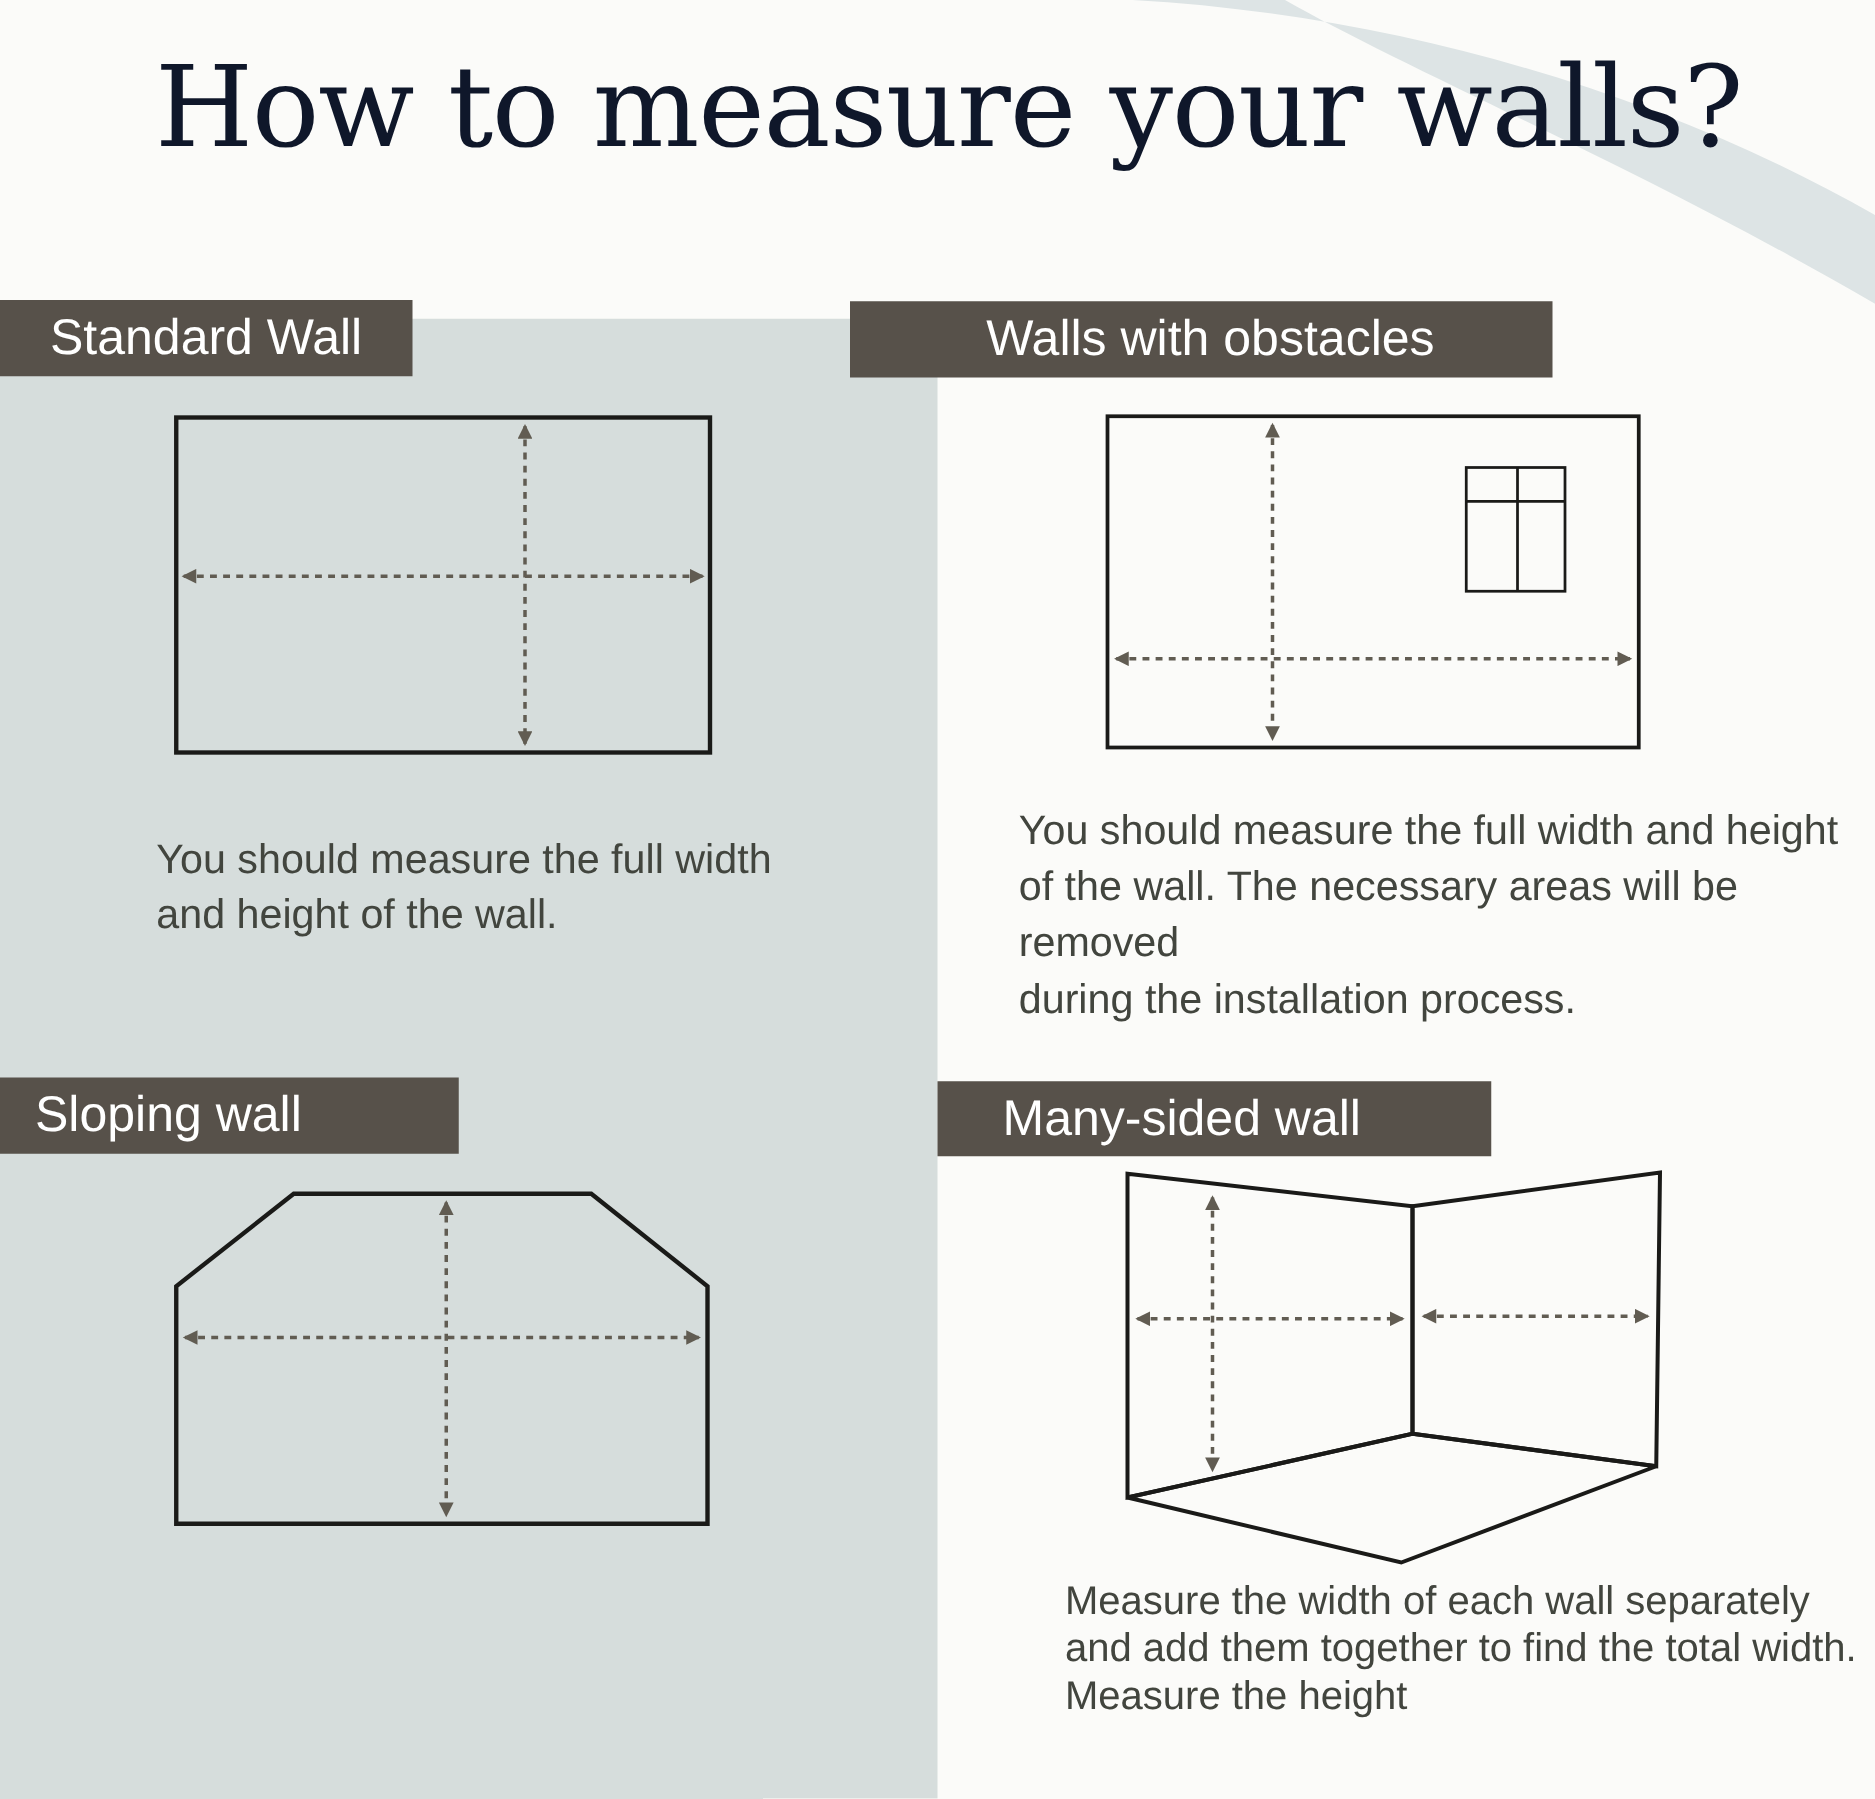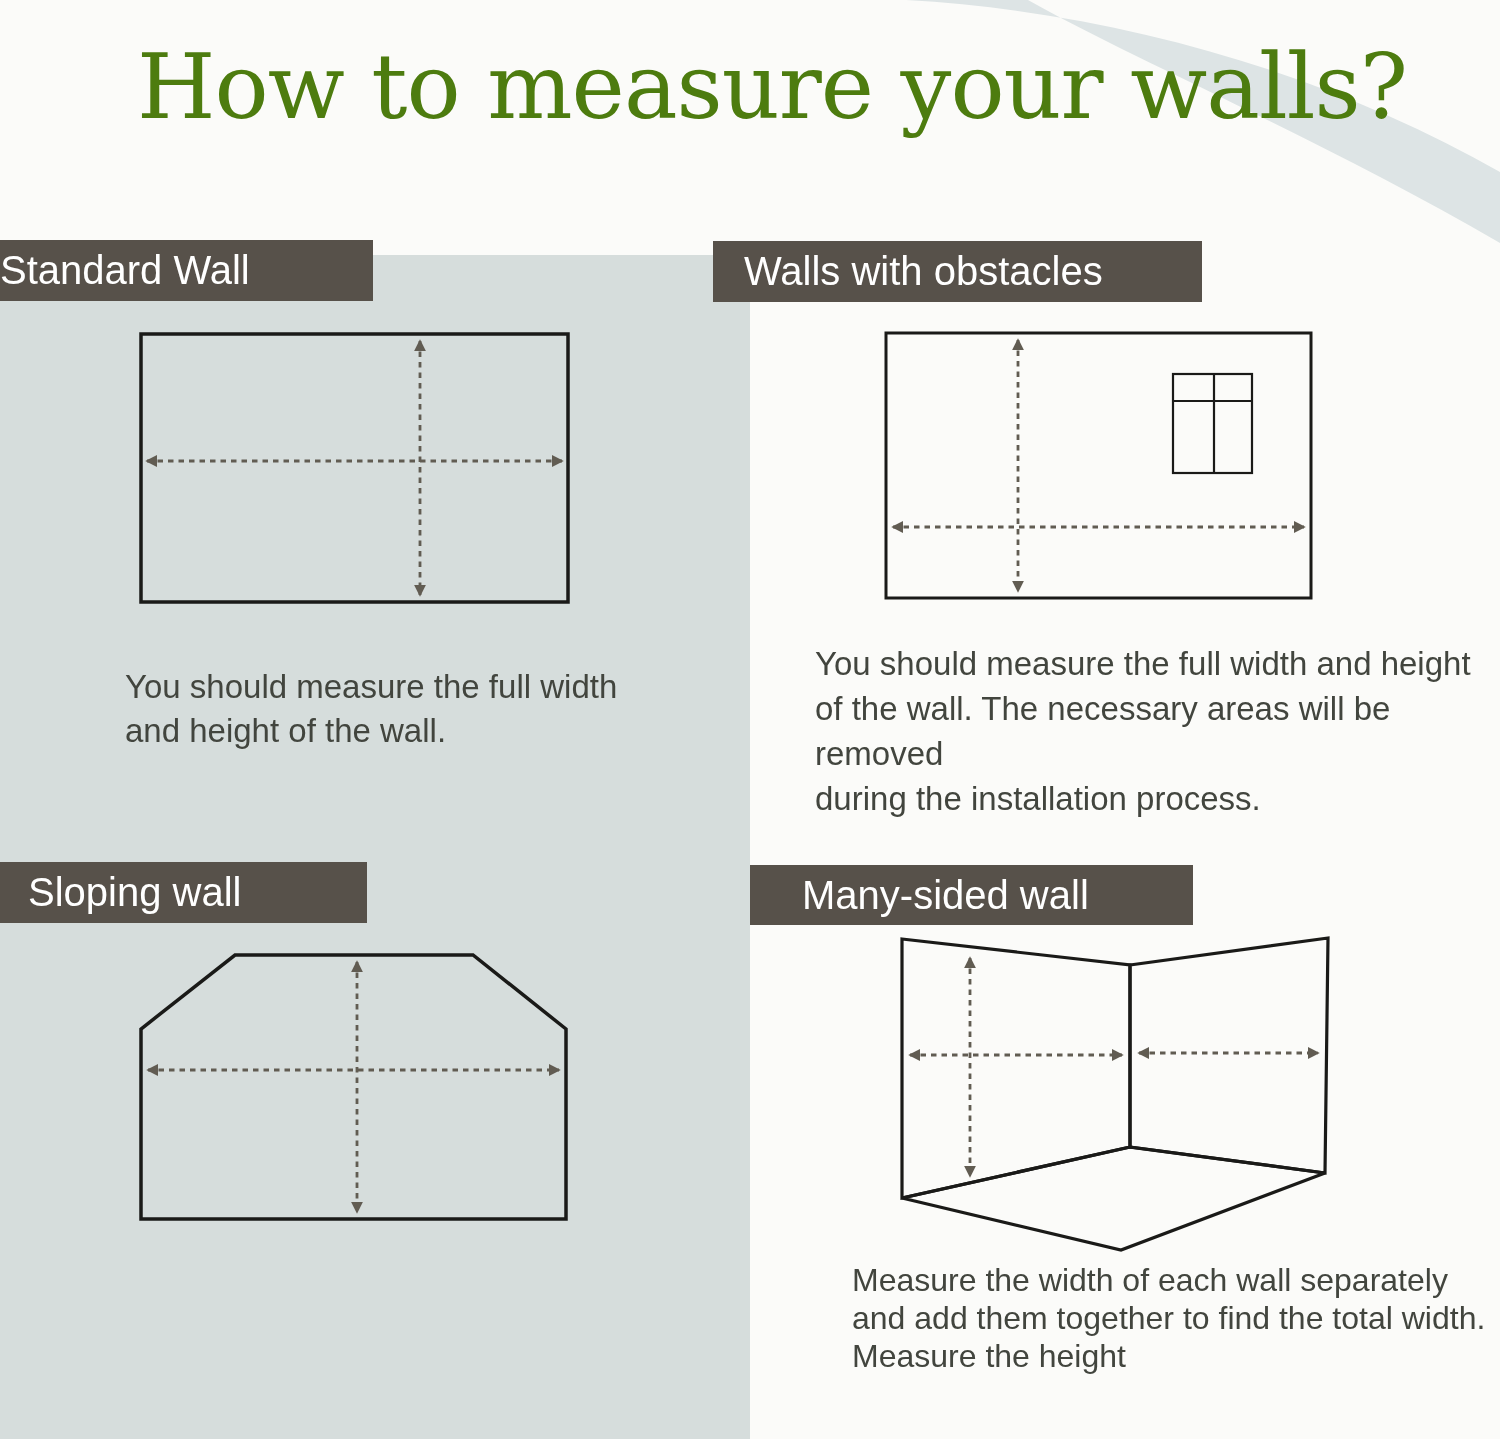--- a/index.html
+++ b/index.html
@@ -15,40 +15,40 @@
     left:0;top:255px;
     width:750px;height:1184px;
     background:#d6dddc;
   }
   .art{
     position:absolute;left:0;top:0;
     width:1500px;height:1439px;
   }
   .title{
     position:absolute;
-    left:137px;top:42px;
+    left:124px;top:42px;
     margin:0;
     font-family:"DejaVu Serif","Liberation Serif",serif;
     font-weight:normal;
     font-size:90px;
     line-height:1;
-    color:#4d7c0f;
+    color:#0f172a;
     letter-spacing:-1px;
     white-space:nowrap;
   }
   .hdr{
     position:absolute;
     background:#57514a;
     color:#ffffff;
     font-size:40px;
     line-height:61px;
     white-space:nowrap;
   }
-  .hdr-standard { left:0;    top:240px; width:373px; height:61px; box-sizing:border-box;}
-  .hdr-obstacles{ left:713px; top:241px; width:489px; height:61px; padding-left:31px; box-sizing:border-box;}
+  .hdr-standard { left:0;    top:240px; width:330px; height:61px; padding-left:40px; box-sizing:border-box;}
+  .hdr-obstacles{ left:680px; top:241px; width:562px; height:61px; padding-left:109px; box-sizing:border-box;}
   .hdr-sloping  { left:0;    top:862px; width:367px; height:61px; padding-left:28px; box-sizing:border-box;}
   .hdr-many     { left:750px; top:865px; width:443px; height:60px; padding-left:52px; box-sizing:border-box; line-height:60px;}
   .desc{
     position:absolute;
     margin:0;
     color:#42453e;
     white-space:pre-line;
   }
   .desc-standard { left:125px; top:645px;  font-size:33px; line-height:44px;margin-top:20px;}
   .desc-obstacles{ left:815px; top:641px;  font-size:33px; line-height:45px;}

